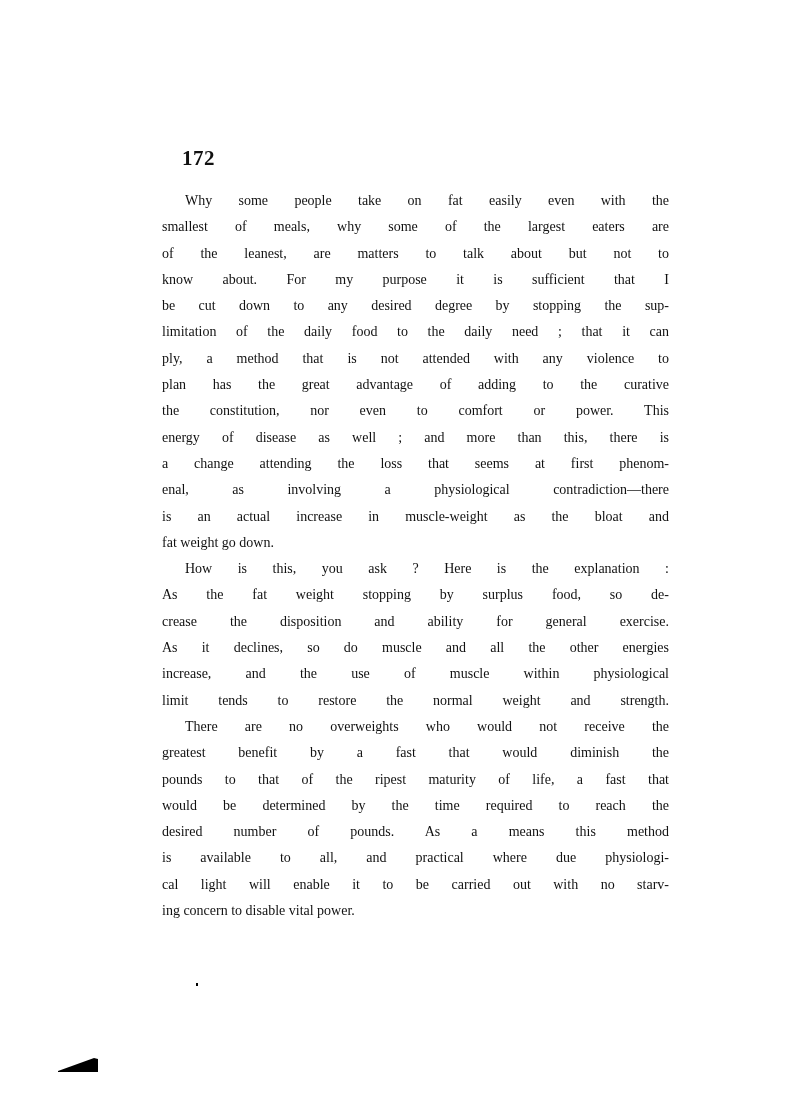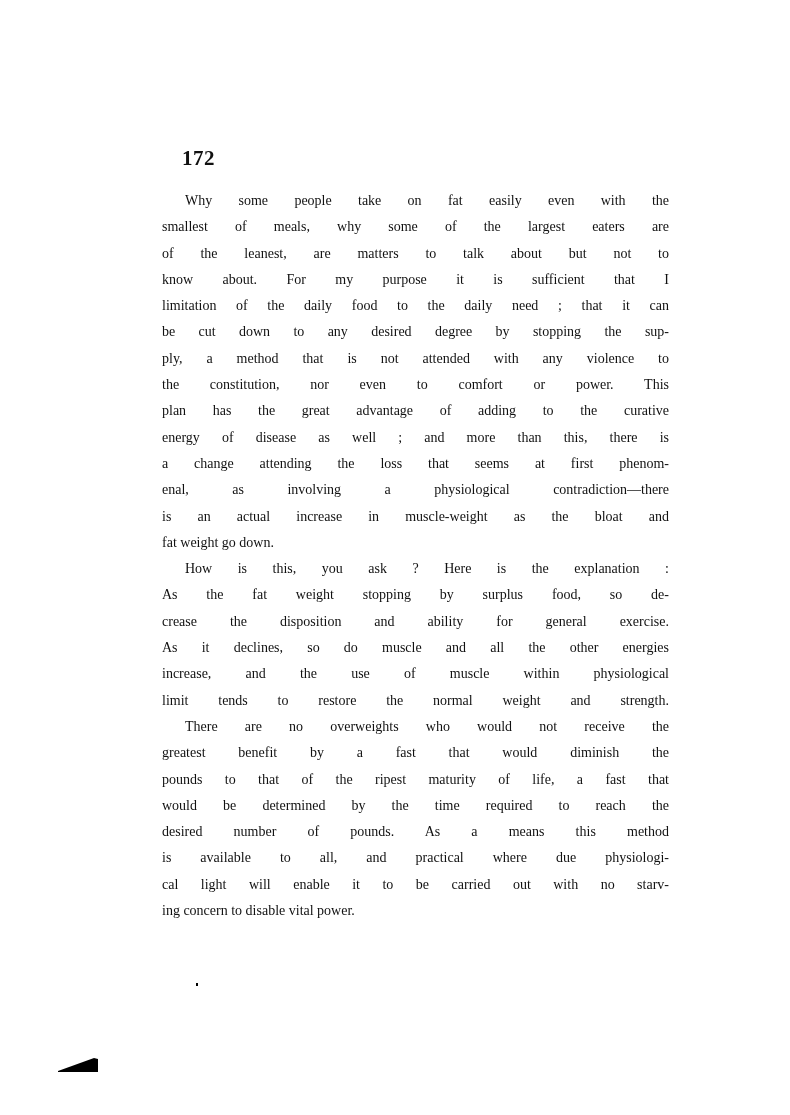--- a/index.html
+++ b/index.html
@@ -82,25 +82,25 @@
 <div class="page-header">
   <span class="page-number">172</span>
 </div>
 
 <div class="body-text">
   <div class="paragraph">
     <span class="line indent">Why some people take on fat easily even with the</span>
     <span class="line">smallest of meals, why some of the largest eaters are</span>
     <span class="line">of the leanest, are matters to talk about but not to</span>
     <span class="line">know about.   For my purpose it is sufficient that I</span>
+    <span class="line">be cut down to any desired degree by stopping the sup-</span>
     <span class="line">limitation of the daily food to the daily need ; that it can</span>
-    <span class="line">be cut down to any desired degree by stopping the sup-</span>
     <span class="line">ply, a method that is not attended with any violence to</span>
+    <span class="line">plan has the great advantage of adding to the curative</span>
     <span class="line">the constitution, nor even to comfort or power.   This</span>
-    <span class="line">plan has the great advantage of adding to the curative</span>
     <span class="line">energy of disease as well ; and more than this, there is</span>
     <span class="line">a change attending the loss that seems at first phenom-</span>
     <span class="line">enal, as involving a physiological contradiction—there</span>
     <span class="line">is an actual increase in muscle-weight as the bloat and</span>
     <span class="line last">fat weight go down.</span>
   </div>
   <div class="paragraph">
     <span class="line indent">How is this, you ask ?   Here is the explanation :</span>
     <span class="line">As the fat weight stopping by surplus food, so de-</span>
     <span class="line">crease the disposition and ability for general exercise.</span>

